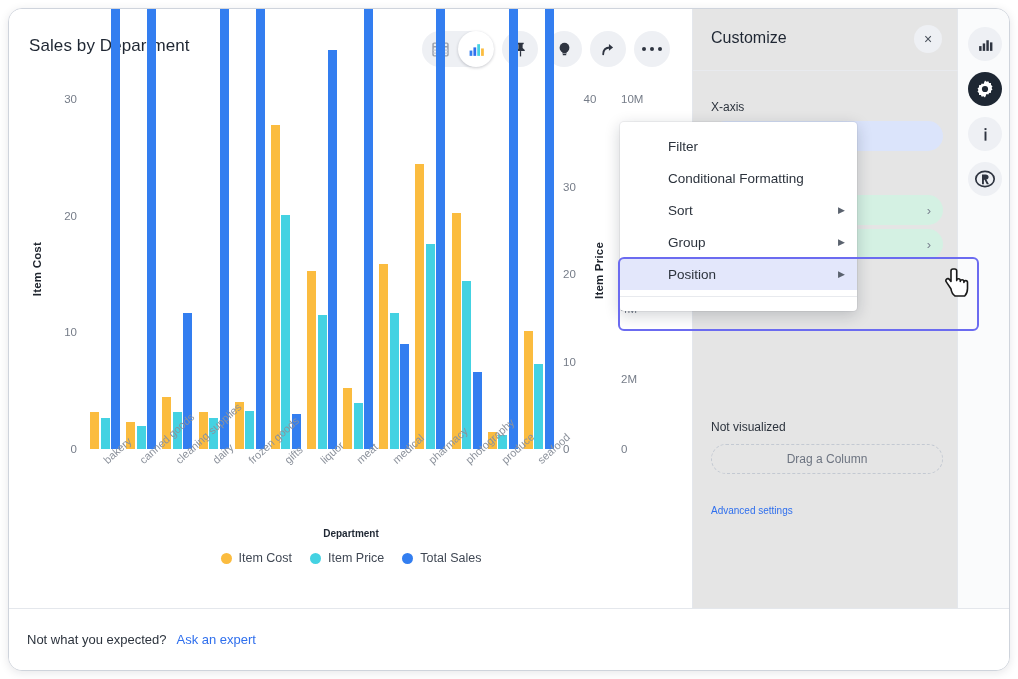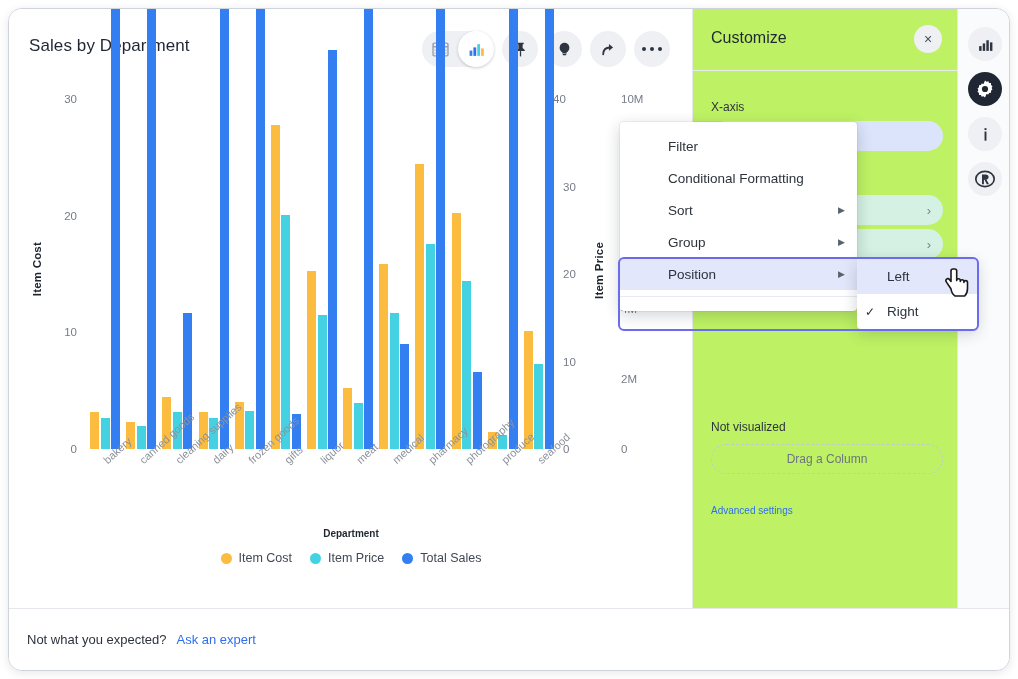--- a/index.html
+++ b/index.html
@@ -35,21 +35,21 @@
   .viz-pane {
     position: relative;
     width: 684px; height: 601px;
     background: #fff;
     border-right: 1px solid #e4e7ec;
     flex: 0 0 684px;
   }
   .customize-pane {
     position: relative;
     width: 265px; height: 601px;
-    background: #bef264;
+    background: #e5e5e5;
     border-right: 1px solid #e4e7ec;
     flex: 0 0 265px;
   }
   .icon-rail {
     position: relative;
     width: 52px; height: 601px;
     background: #fafbfc;
     flex: 0 0 52px;
   }
   
@@ -301,21 +301,21 @@
               <div class="ytick" style="top: 253.333px; left: 34px; width: 34px; text-align: right;">10</div>
               <div class="ytick" style="top: 136.667px; left: 34px; width: 34px; text-align: right;">20</div>
               <div class="ytick" style="top: 20px; left: 34px; width: 34px; text-align: right;">30</div>
               <div class="axis-label-v" style="left: 22px; top: 163px;">Item Cost</div>
             </div>
         <div id="axes-right">
               <div class="ytick" style="top: 370px; left: 554px; width: 34px; text-align: left;">0</div>
               <div class="ytick" style="top: 282.5px; left: 554px; width: 34px; text-align: left;">10</div>
               <div class="ytick" style="top: 195px; left: 554px; width: 34px; text-align: left;">20</div>
               <div class="ytick" style="top: 107.5px; left: 554px; width: 34px; text-align: left;">30</div>
-              <div class="ytick" style="top: 20px; left: 544px; width: 34px; text-align: left;">40</div>
+              <div class="ytick" style="top: 20px; left: 564px; width: 34px; text-align: center;">40</div>
               <div class="axis-label-v" style="left: 584px; top: 163px;">Item Price</div>
               <div class="ytick" style="top: 370px; left: 612px; width: 34px; text-align: left;">0</div>
               <div class="ytick" style="top: 300px; left: 612px; width: 34px; text-align: left;">2M</div>
               <div class="ytick" style="top: 230px; left: 612px; width: 34px; text-align: left;">4M</div>
               <div class="ytick" style="top: 160px; left: 612px; width: 34px; text-align: left;">6M</div>
               <div class="ytick" style="top: 90px; left: 612px; width: 34px; text-align: left;">8M</div>
               <div class="ytick" style="top: 20px; left: 612px; width: 34px; text-align: left;">10M</div>
             </div>
         <div class="plot" id="plot">
               <div class="bar" style="left: 3.07692px; width: 9px; height: 37.3333px; background: rgb(251, 188, 63);"></div>
@@ -472,32 +472,20 @@
             <span class="ci-arrow">▶</span>
           </div>
           <div class="ctx-item highlighted">
             <span class="ci-label">Position</span>
             <span class="ci-arrow">▶</span>
           </div>
         </div>
     <div class="ctx-sep"></div>
   </div>
 
-  <div class="submenu">
-    <div id="sub-items">
-          <div class="sub-item sel-bg">
-            <span class="sm-check"></span>
-            <span>Left</span>
-          </div>
-          <div class="sub-item">
-            <span class="sm-check">✓</span>
-            <span>Right</span>
-          </div>
-        </div>
-  </div>
 
   <div class="ctx-highlight-box"></div>
 
   <div class="cursor-hand">
     <svg width="26" height="32" viewBox="0 0 26 32">
       <path d="M8 2c-1.2 0-2 .9-2 2v10.4l-1.6-2c-.7-.9-2-1-2.8-.3-.8.7-.9 1.9-.3 2.8l4.6 6.8c.4 2.6 1.1 5.5 4.2 7.3h9.6c2.2-2 2.8-4.6 2.8-7.4v-6.2c0-1-.8-1.8-1.8-1.8s-1.8.8-1.8 1.8v-.9c0-1-.8-1.8-1.8-1.8s-1.8.8-1.8 1.8v-.9c0-1-.8-1.8-1.8-1.8s-1.8.8-1.8 1.8V4c0-1.1-.8-2-1.9-2z" fill="#ffffff" stroke="#1a1a1a" stroke-width="1.6" stroke-linejoin="round"></path>
     </svg>
   </div>
 
 </div>

